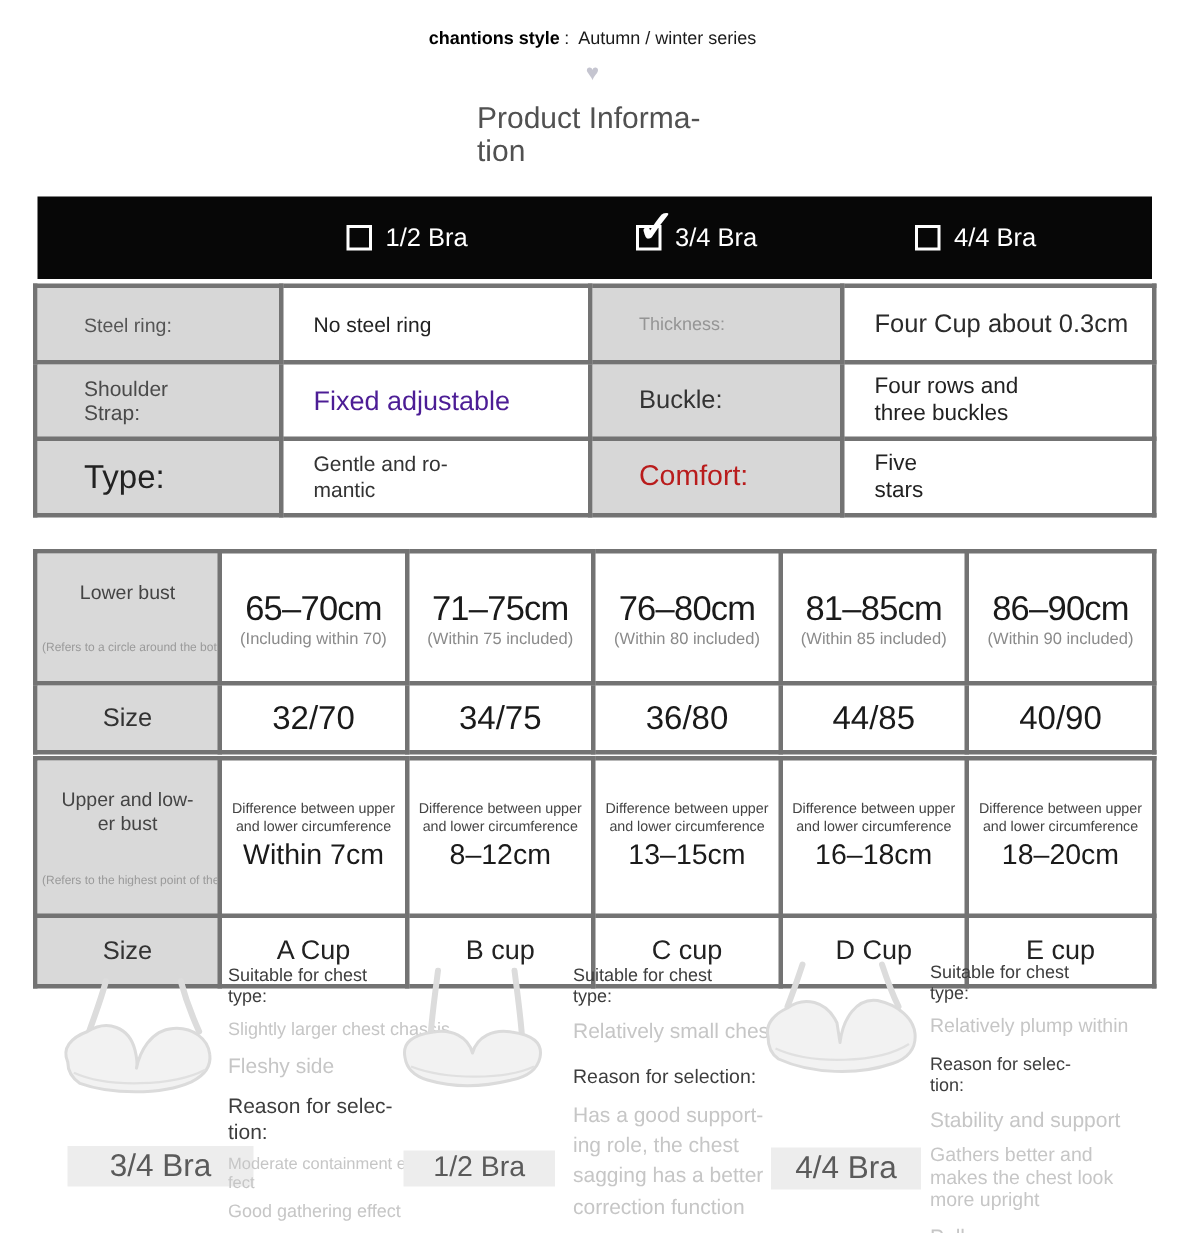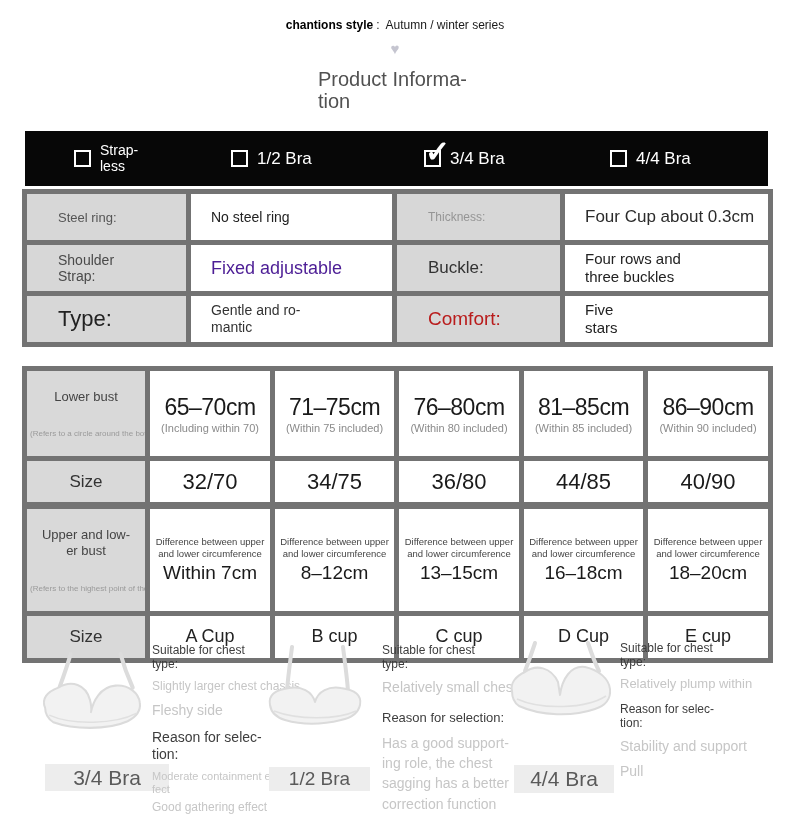--- a/index.html
+++ b/index.html
@@ -24,21 +24,21 @@
   }
   .style-option { position:absolute; top:0; height:100%; display:flex; align-items:center; cursor:default; }
   .opt-0 { left:49px; } .opt-1 { left:206px; } .opt-2 { left:399px; } .opt-3 { left:585px; }
   .checkbox { width:17px; height:17px; border:2px solid #fff; position:relative; margin-right:9px; flex:none; }
   .check { display:none; position:absolute; left:-1px; top:-15px; color:#fff; font-size:30px; font-weight:bold; line-height:1; }
   .style-option.checked .check { display:block; }
   .opt-label { color:#fff; font-size:17px; white-space:pre-line; }
   .opt-label.small { font-size:14px; line-height:1.1; }
   
   table { border-collapse:collapse; table-layout:fixed; }
-  td { border:5px solid #737373; vertical-align:middle; white-space:pre-line; overflow:hidden; }
+  td { border:3px solid #737373; vertical-align:middle; white-space:pre-line; overflow:hidden; }
   .spec { position:absolute; left:22px; top:189px; width:746px; }
   .spec tr { height:51px; }
   .spec .lbl { background:#d7d7d7; padding-left:31px; }
   .spec .val { background:#fff; padding-left:20px; }
   .f13 { font-size:13px; color:#555; }
   .f12g { font-size:12px; color:#959595; }
   .f14 { font-size:14px; color:#4a4a4a; line-height:1.15; }
   .f17 { font-size:17px; color:#333; }
   .f19 { font-size:19px; color:#b91c1c; }
   .f22 { font-size:22px; color:#222; }
@@ -88,25 +88,20 @@
 </style>
 </head>
 <body>
 
 <div class="top-line"><span class="brand">chantions style</span><span class="sep">:</span><span>Autumn / winter series</span></div>
 <div class="heart">♥</div>
 <div class="page-title">Product Informa-
 tion</div>
 
 <div class="style-bar">
-  <div class="style-option opt-0">
-    <span class="checkbox"></span>
-    <span class="opt-label small">Strap-
-less</span>
-  </div>
   <div class="style-option opt-1">
     <span class="checkbox"></span>
     <span class="opt-label">1/2 Bra</span>
   </div>
   <div class="style-option opt-2 checked">
     <span class="checkbox">
         <span class="check">✓</span>
       </span>
     <span class="opt-label">3/4 Bra</span>
   </div>
@@ -266,16 +261,19 @@
     <path d="M11 60 C35 71 80 70 100 57" fill="none" stroke="#e0e0e0" stroke-width="1.5"></path>
   </svg>
   <div class="bra-label bl-2">4/4 Bra</div>
   <div class="gcol gcol-2">
     <div class="ghead sh">Suitable for chest
 type:</div>
     <div class="gitem tight">Relatively plump within</div>
     <div class="ghead rh">Reason for selec-
 tion:</div>
     <div class="gitem lg">Stability and support</div>
+    <div class="gitem tight">Gathers better and
+makes the chest look
+more upright</div>
     <div class="gitem lg">Pull</div>
   </div>
 
 </div>
 
 </body></html>

